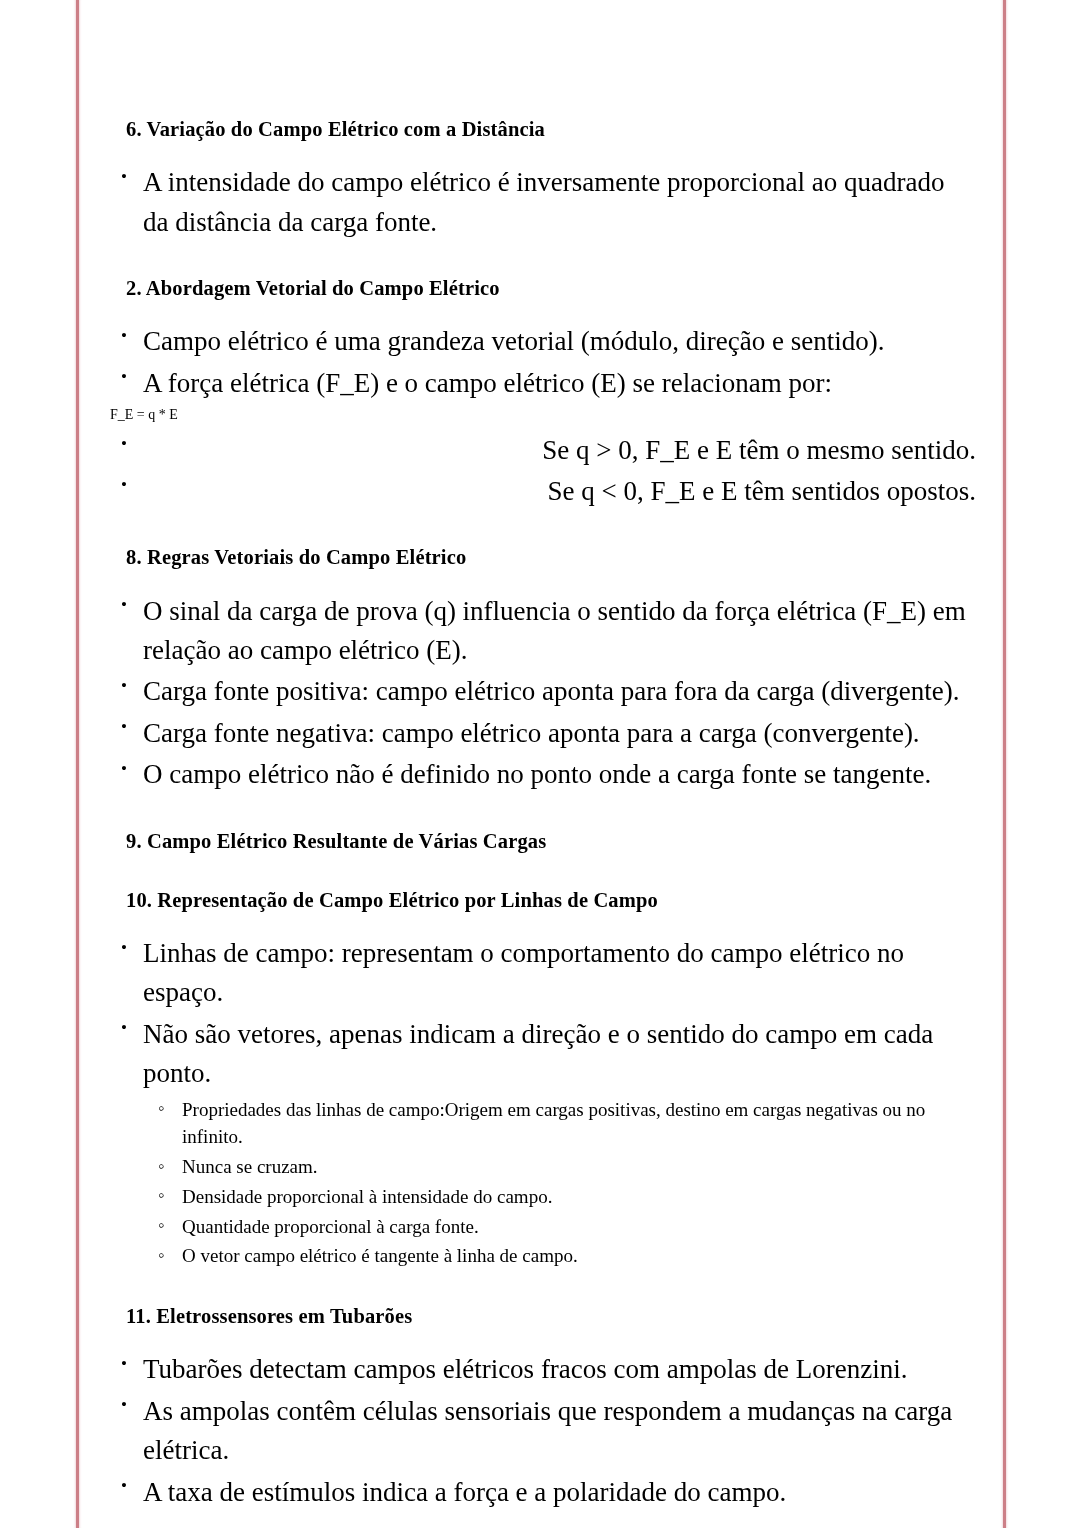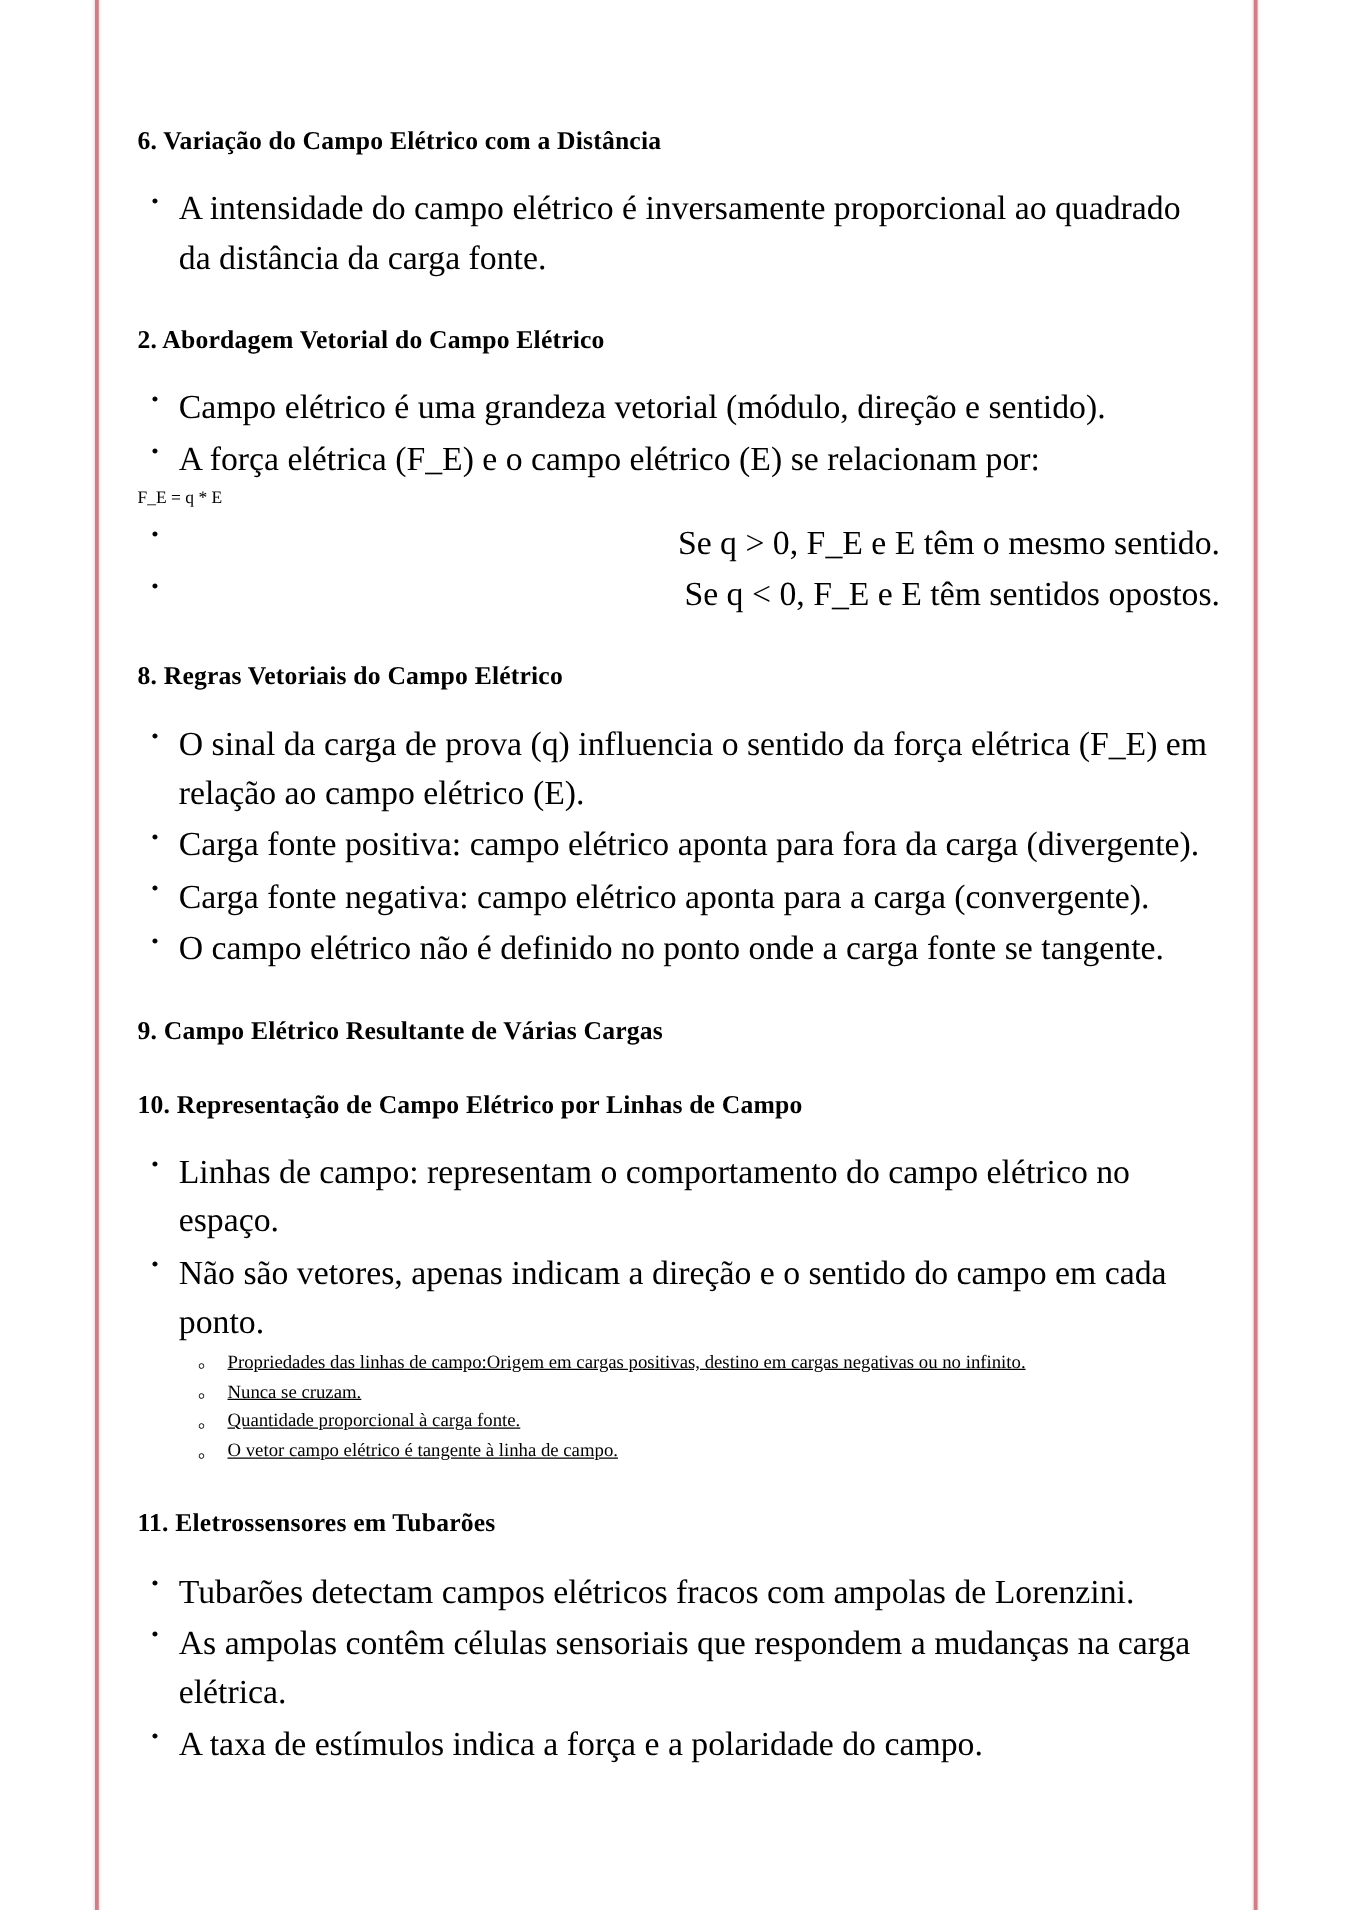--- a/index.html
+++ b/index.html
@@ -36,21 +36,21 @@
     left: 110px;
     top: 100px;
     width: 866px;
   }
 
   h2.section-heading {
     font-family: "Liberation Serif", "DejaVu Serif", serif;
     font-weight: bold;
     font-size: 20.5px;
     line-height: 1.28;
-    margin: 0;
+    margin: 16px;
     padding: 0;
     letter-spacing: 0.15px;
   }
 
   .block {
     margin: 0 0 0 0;
   }
   .block + .block {
     margin-top: 33px;
   }
@@ -82,23 +82,22 @@
   
   ul.subbullets {
     list-style: none;
     margin: 2px 0 0 0;
     padding: 0;
   }
   ul.subbullets > li {
     position: relative;
     padding-left: 72px;
     margin: 0 0 2px 0;
-    font-size: 15px;
+    font-size: 19px;
     line-height: 1.46;
-    text-decoration: underline;
   }
   ul.subbullets > li::before {
     content: "\25E6";
     position: absolute;
     left: 48px;
     top: -0.5px;
     font-size: 18px;
     line-height: 1.5;
   }
 
@@ -156,20 +155,21 @@
 
     <section class="block">
       <h2 class="section-heading">10. Representação de Campo Elétrico por Linhas de Campo</h2>
       <ul class="bullets">
         <li>Linhas de campo: representam o comportamento do campo elétrico no espaço.</li>
         <li>Não são vetores, apenas indicam a direção e o sentido do campo em cada ponto.</li>
       </ul>
       <ul class="subbullets">
         <li>Propriedades das linhas de campo:Origem em cargas positivas, destino em cargas negativas ou no infinito.</li>
         <li>Nunca se cruzam.</li>
+        <li>Densidade proporcional à intensidade do campo.</li>
         <li>Quantidade proporcional à carga fonte.</li>
         <li>O vetor campo elétrico é tangente à linha de campo.</li>
       </ul>
     </section>
 
     <section class="block">
       <h2 class="section-heading">11. Eletrossensores em Tubarões</h2>
       <ul class="bullets">
         <li>Tubarões detectam campos elétricos fracos com ampolas de Lorenzini.</li>
         <li>As ampolas contêm células sensoriais que respondem a mudanças na carga elétrica.</li>

